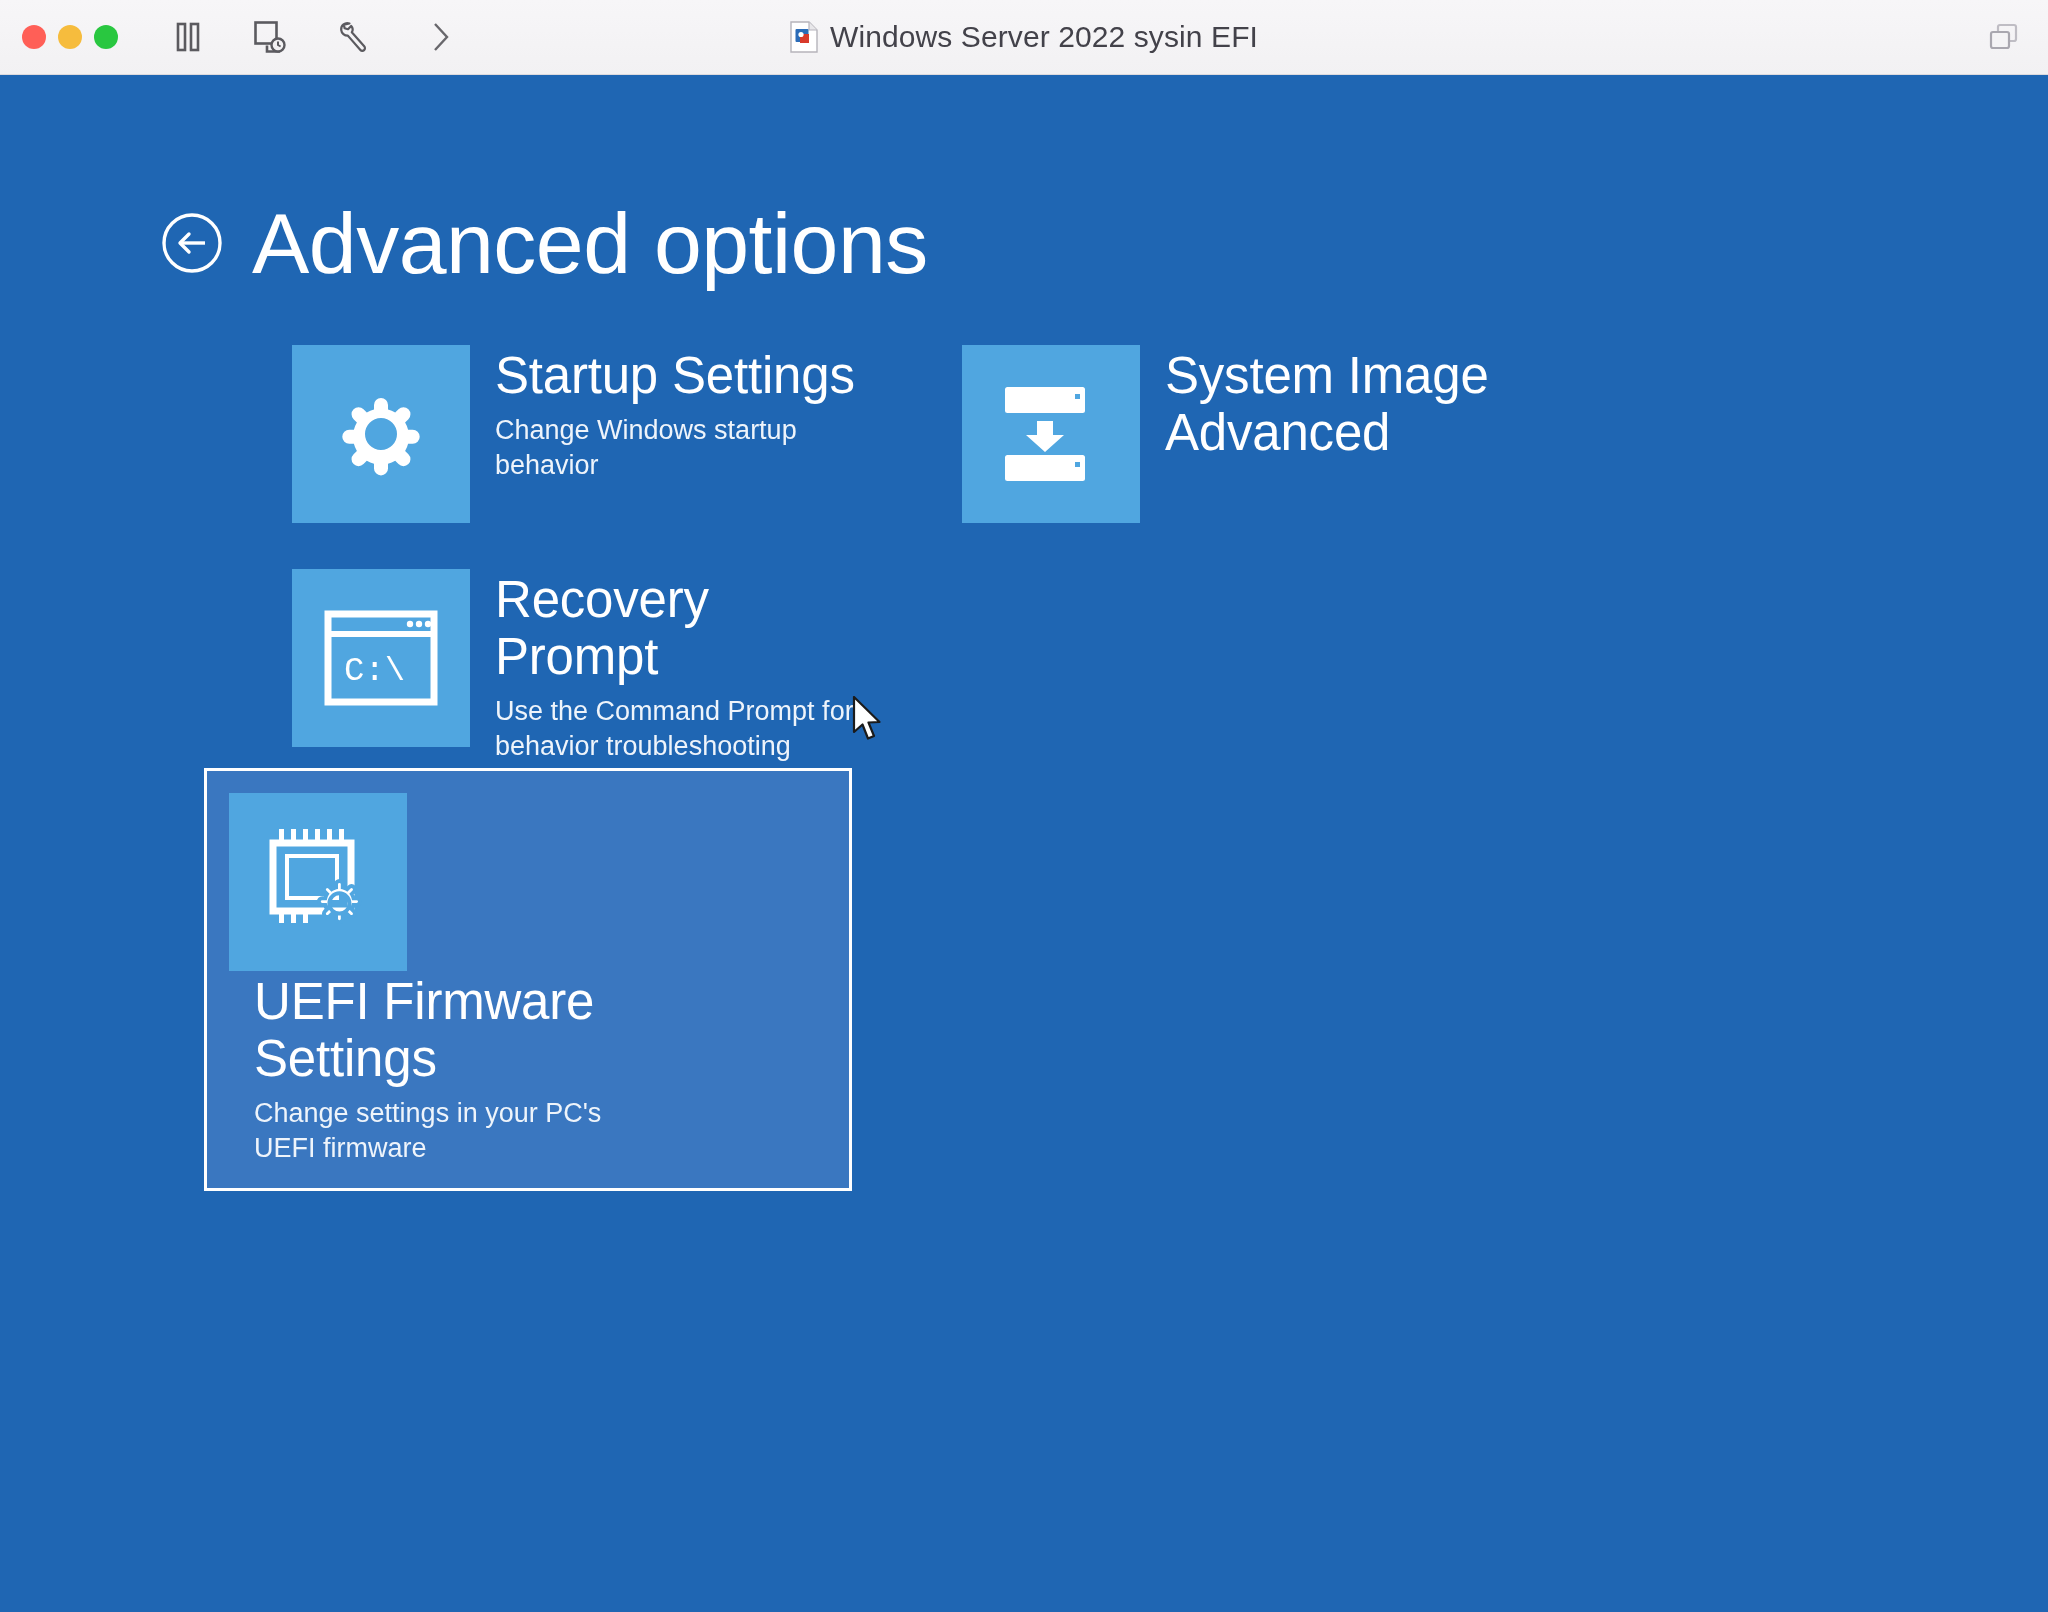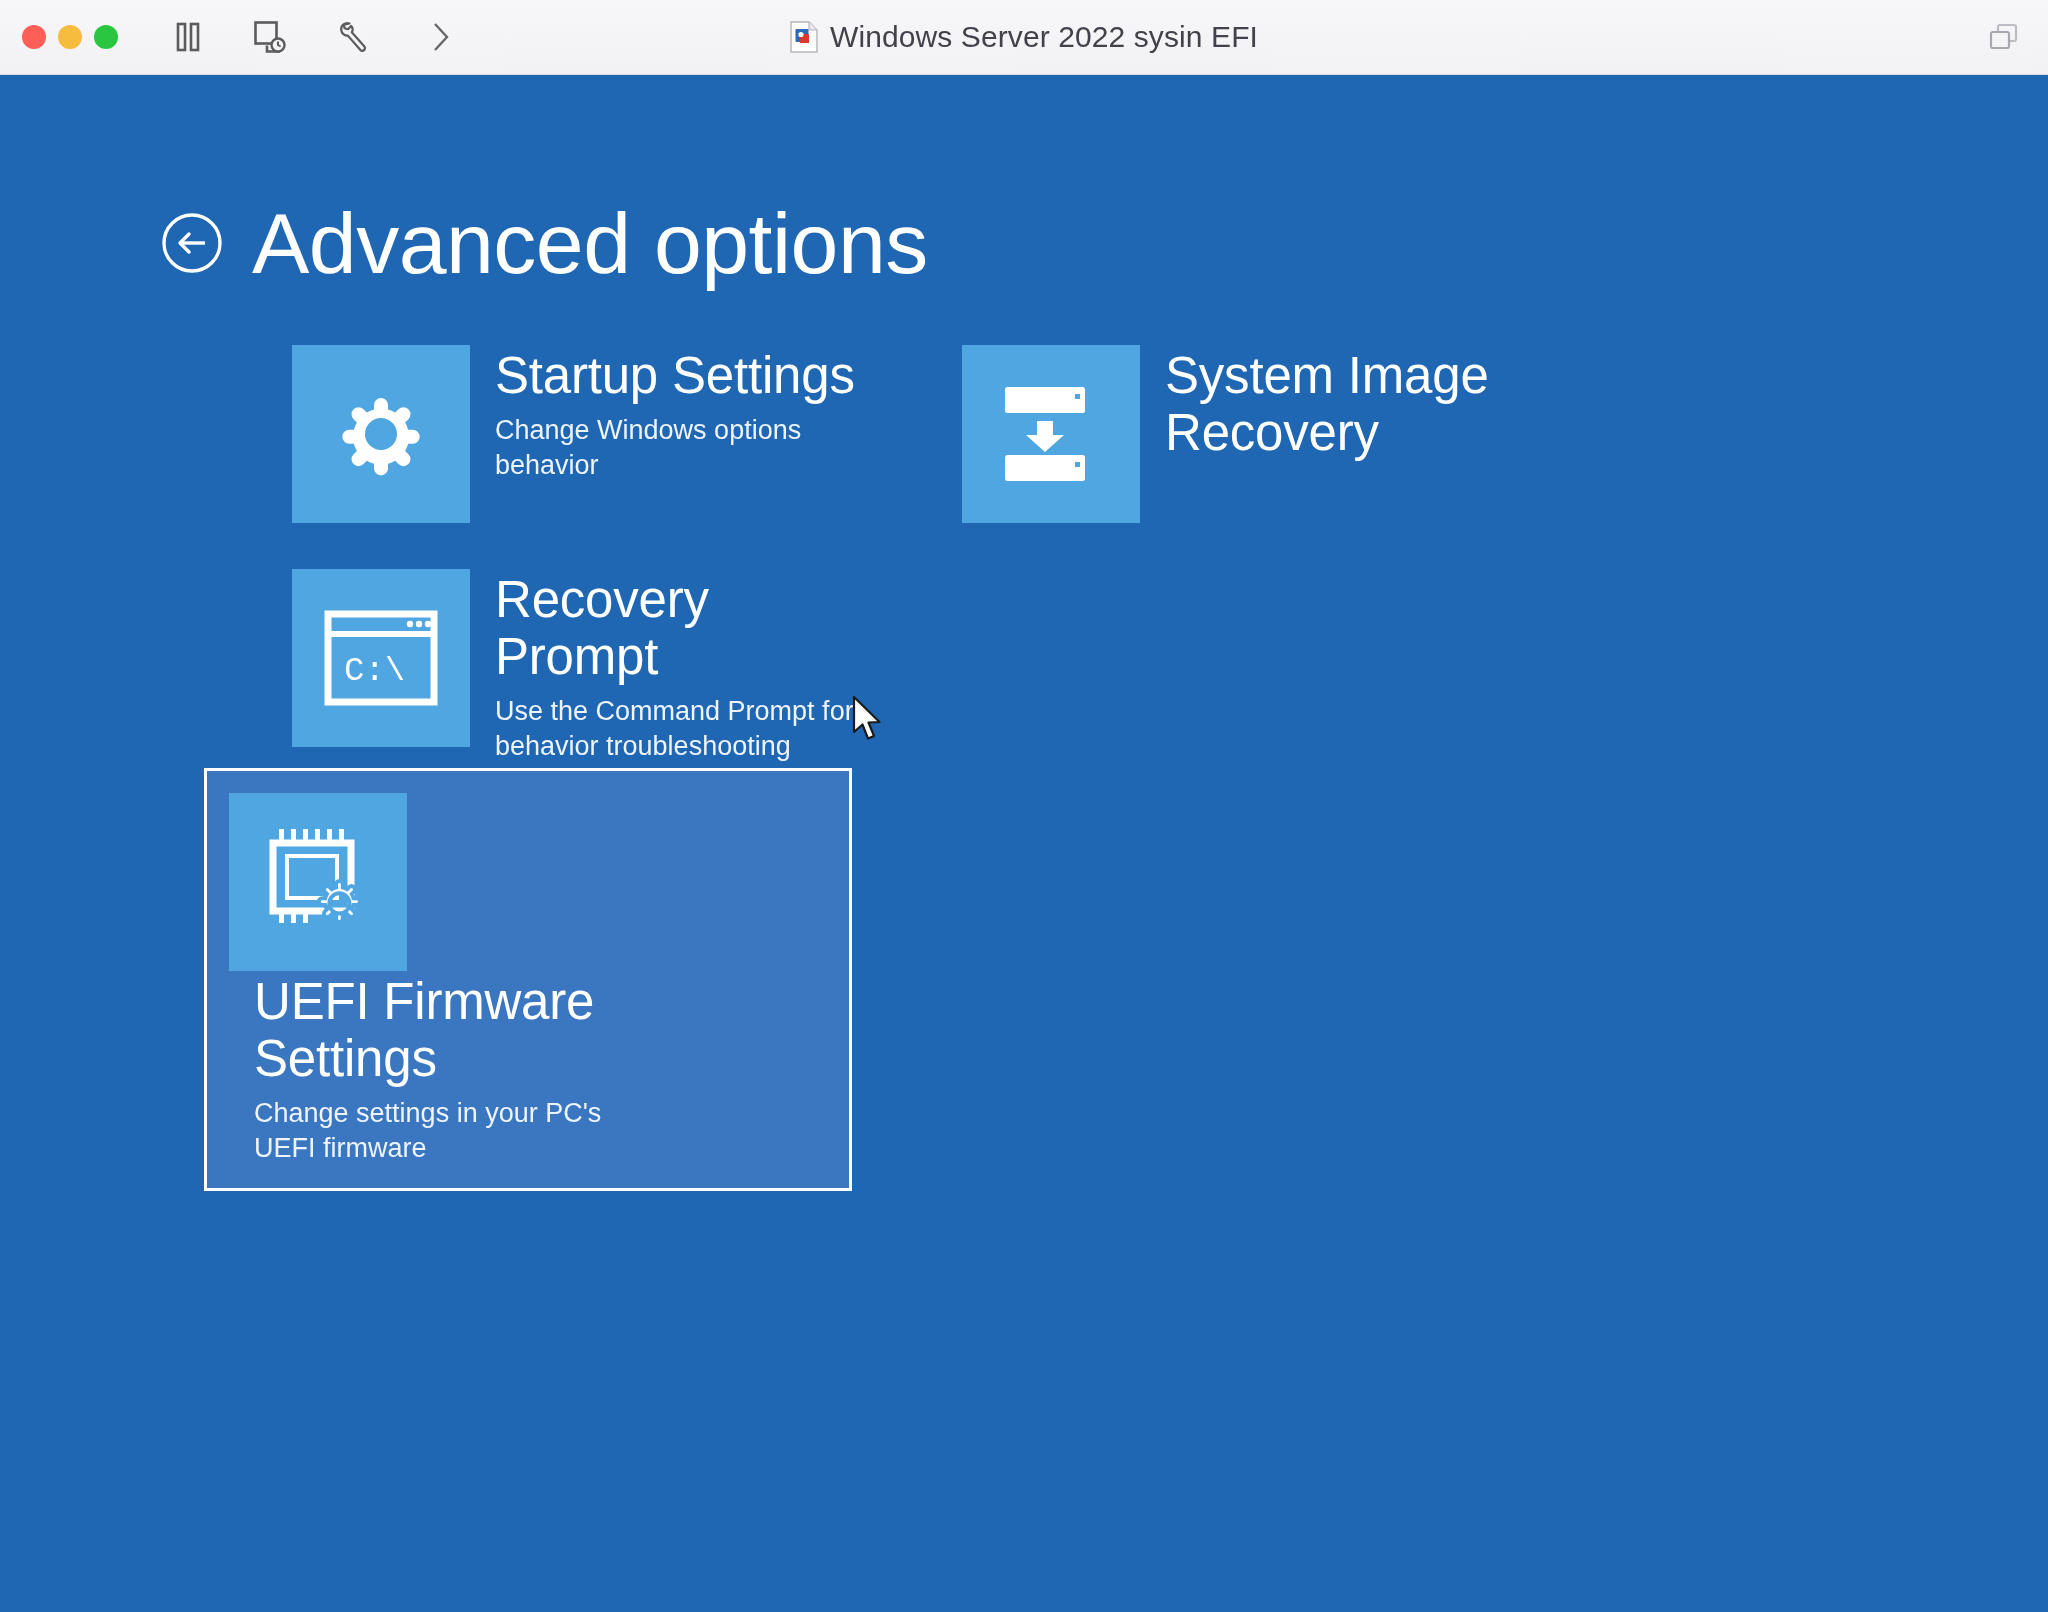--- a/index.html
+++ b/index.html
@@ -305,36 +305,36 @@
               a7 7 0 1 1 0-14 h4.6
               a26 26 0 0 1 3-7.2 l-3.3-3.3
               a7 7 0 1 1 9.9-9.9 l3.3 3.3
               a26 26 0 0 1 7.2-3 v-4.6
               a7 7 0 0 1 7-7 z
               M52 36 a16 16 0 1 0 0 32 a16 16 0 0 0 0-32 z"></path>
           </svg>
         </span>
         <span class="tile-text">
           <span class="tile-title">Startup Settings</span>
-          <span class="tile-desc" style="display:block">Change Windows options behavior</span>
+          <span class="tile-desc" style="display:block">Change Windows startup behavior</span>
         </span>
       </div>
 
       <div class="tile" id="tile-sysimage">
         <span class="tile-icon">
           <svg width="108" height="110" viewBox="0 0 108 110">
             <rect x="8" y="8" width="80" height="26" rx="2.5" fill="#ffffff"></rect>
             <rect x="78" y="15" width="5" height="5" fill="#50a6e0"></rect>
             <rect x="8" y="76" width="80" height="26" rx="2.5" fill="#ffffff"></rect>
             <rect x="78" y="83" width="5" height="5" fill="#50a6e0"></rect>
             <path d="M40 42 h16 v14 h11 L48 73 L29 56 h11 z" fill="#ffffff"></path>
           </svg>
         </span>
         <span class="tile-text">
-          <span class="tile-title">System Image Recovery</span>
+          <span class="tile-title">System Image Advanced</span>
         </span>
       </div>
 
       <div class="tile" id="tile-cmd">
         <span class="tile-icon">
           <svg width="114" height="100" viewBox="0 0 114 100">
             <rect x="4" y="6" width="106" height="88" fill="none" stroke="#ffffff" stroke-width="7"></rect>
             <path d="M4 26 H110" fill="none" stroke="#ffffff" stroke-width="6"></path>
             <circle cx="86" cy="16" r="3.2" fill="#ffffff"></circle>
             <circle cx="95" cy="16" r="3.2" fill="#ffffff"></circle>

